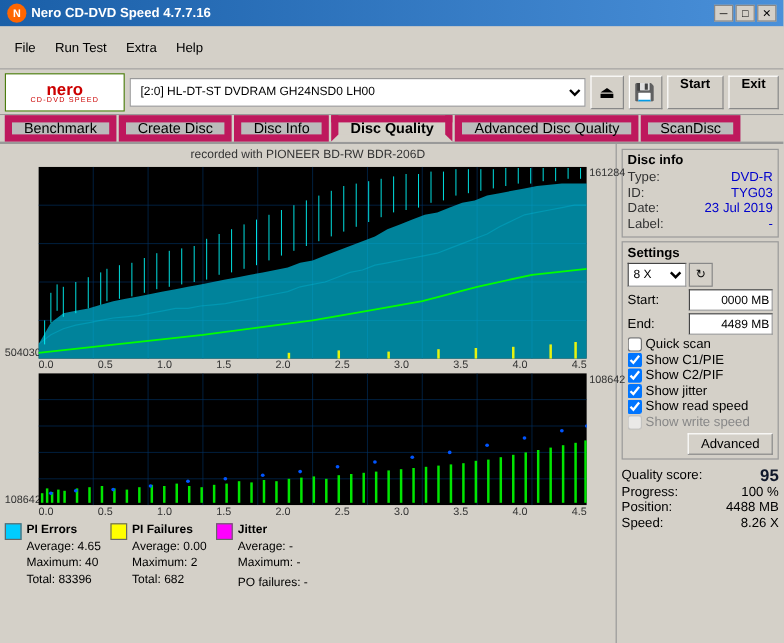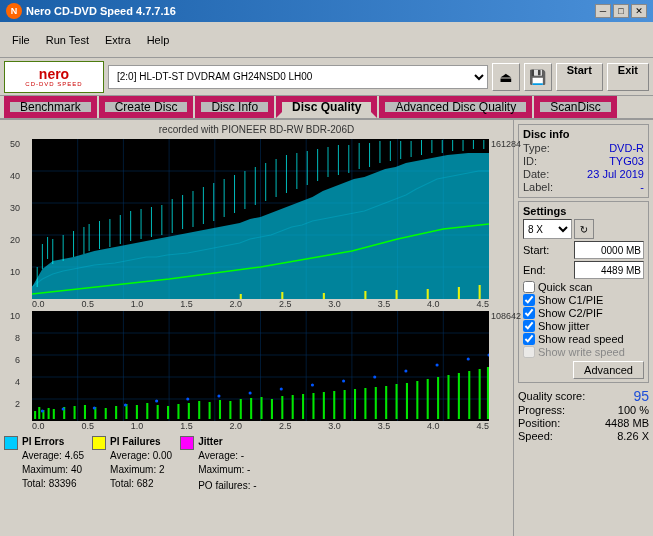--- a/index.html
+++ b/index.html
@@ -308,42 +308,42 @@
 
     .quality-score-row {
       display: flex;
       align-items: center;
       justify-content: space-between;
       font-size: 11px;
       margin-top: 2px;
     }
     .quality-score-value {
       font-size: 14px;
-      font-weight: normal;
-      color: #1d4ed8;
+      font-weight: bold;
+      color: #0f172a;
     }
 
     .progress-row {
       display: flex;
       justify-content: space-between;
       font-size: 11px;
       margin-bottom: 1px;
     }
 
     
     svg { display: block; }
 
     .chart-wrapper {
       display: flex;
       position: relative;
     }
     .y-axis-left {
       width: 28px;
       display: flex;
-      flex-direction: column;
+      flex-direction: row;
       justify-content: space-between;
       align-items: flex-end;
       padding-right: 12px;
       font-size: 9px;
       color: #333;
     }
     .y-axis-right {
       width: 20px;
       display: flex;
       flex-direction: row;

